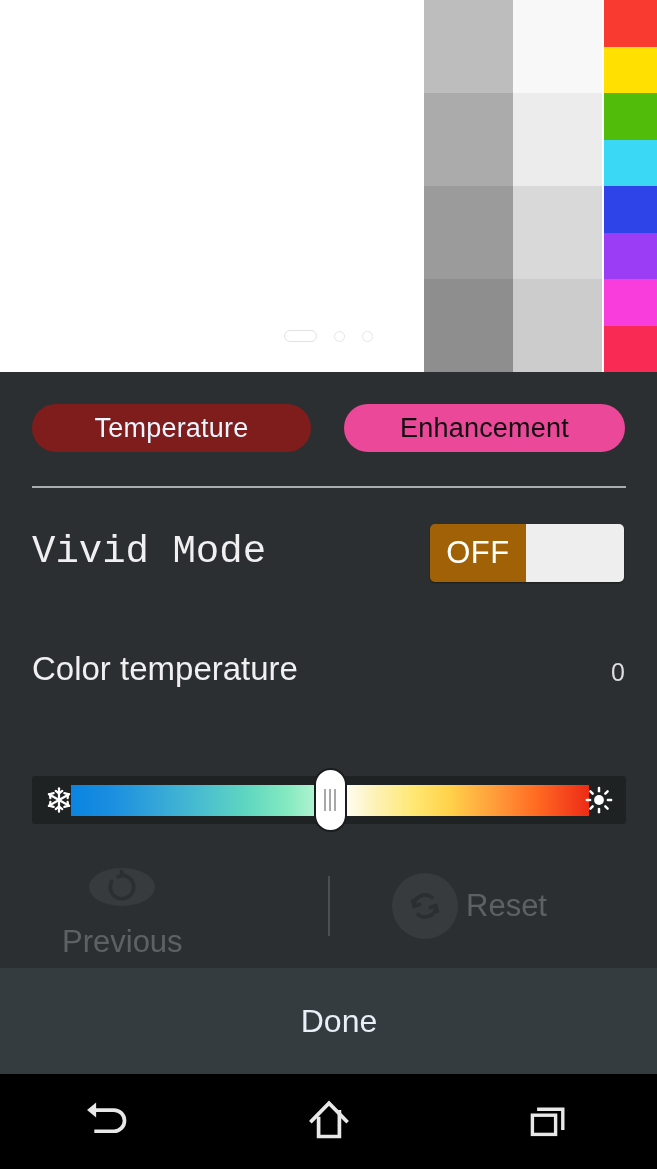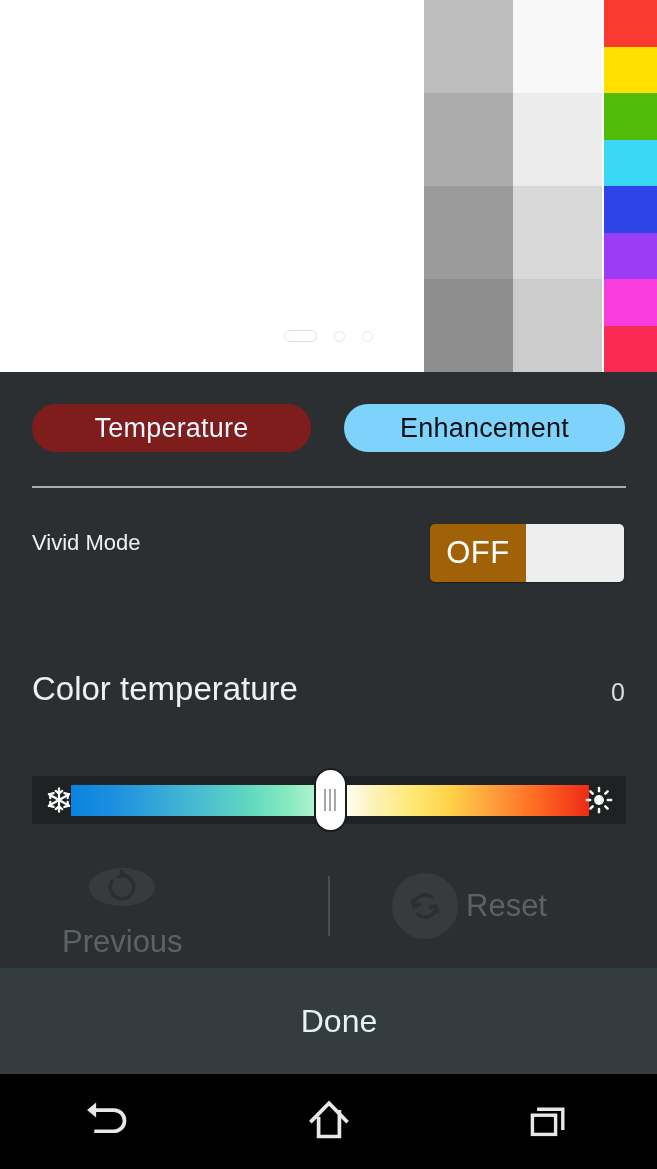--- a/index.html
+++ b/index.html
@@ -43,49 +43,49 @@
   }
 
   
   #tabs { position:absolute; left:0; top:32px; width:100%; height:48px; }
   .tab {
     position:absolute; top:0; height:48px; border-radius:24px;
     display:flex; align-items:center; justify-content:center;
     font-size:27px; letter-spacing:.2px; cursor:pointer; user-select:none;
   }
   #tab-temperature { left:32px; width:279px; background:#7f1d1d; color:#e8f6ff; }
-  #tab-enhancement { left:344px; width:281px; background:#7dd3fc; color:#101010; }
+  #tab-enhancement { left:344px; width:281px; background:#ec4899; color:#101010; }
 
   #divider {
     position:absolute; left:32px; top:114px; width:594px; height:2px;
     background:#a9adaf;
   }
 
   
   #vivid-row {
     position:absolute; left:0; top:152px; width:100%; height:80px;
   }
   #vivid-label {
     position:absolute; left:32px; top:6px;
-    font-size:22px; color:#f0f0f0; font-weight:300;
+    font-size:39px; color:#f0f0f0; font-weight:300;font-family:Liberation Mono, monospace;
   }
   #vivid-toggle {
     position:absolute; left:430px; top:0; width:194px; height:58px;
     border-radius:5px; overflow:hidden; display:flex; cursor:pointer;
     box-shadow:0 1px 2px rgba(0,0,0,.4);
   }
   #vivid-toggle .knob {
     width:96px; height:100%; background:#a16207; color:#ffffff;
     display:flex; align-items:center; justify-content:center;
     font-size:31px; letter-spacing:.5px;
   }
   #vivid-toggle .track { flex:1; background:#eeeeee; }
 
   
-  #temp-row { position:absolute; left:0; top:278px; width:100%; height:56px;margin-top:20px; }
+  #temp-row { position:absolute; left:0; top:278px; width:100%; height:56px; }
   #temp-label {
     position:absolute; left:32px; top:0;
     font-size:33px; color:#f0f0f0; font-weight:300;
   }
   #temp-value {
     position:absolute; right:32px; top:8px;
     font-size:25px; color:#dcdcdc;
   }
 
   

